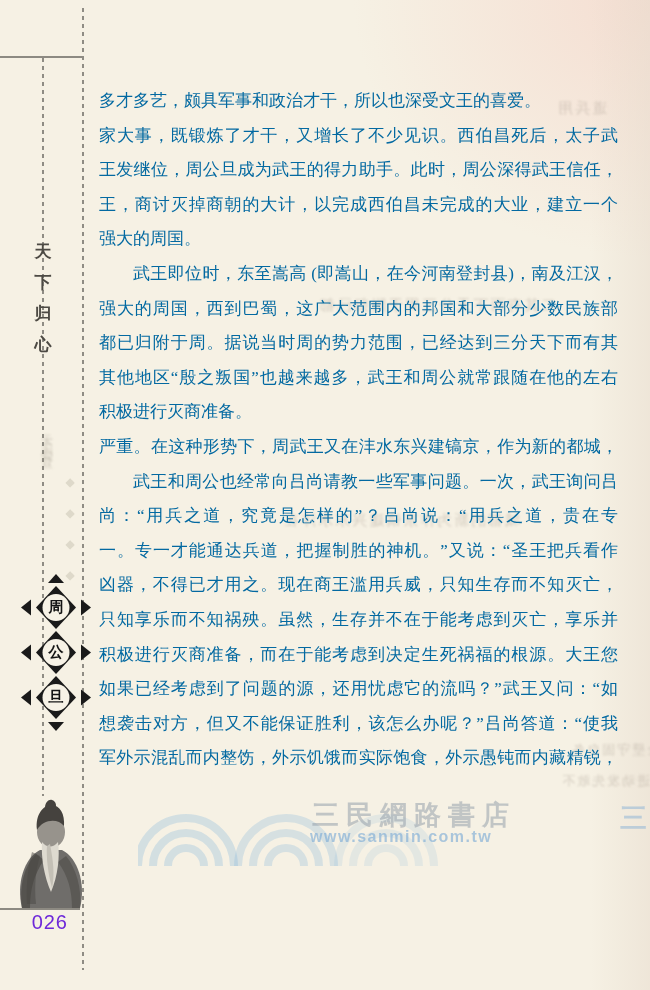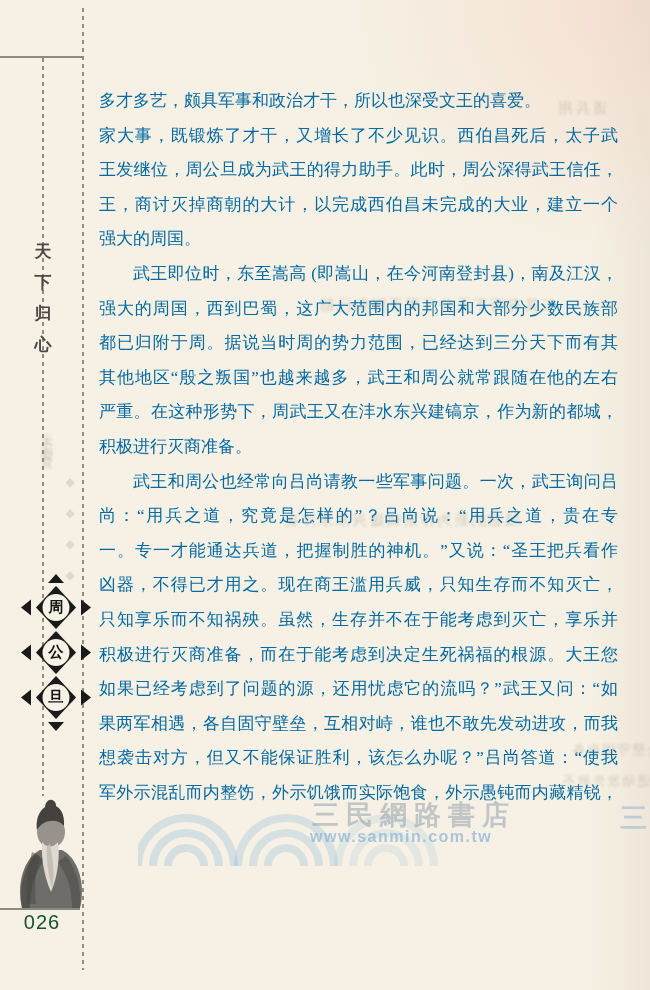--- a/index.html
+++ b/index.html
@@ -35,23 +35,23 @@
     border-left:8px solid transparent;border-right:8px solid transparent;
     border-bottom:9px solid #1a1a1a;}
   .tri-down{position:absolute;left:32px;width:0;height:0;
     border-left:8px solid transparent;border-right:8px solid transparent;
     border-top:9px solid #1a1a1a;}
 
   
   .sage{position:absolute;left:12px;top:792px;}
 
   
-  .pagenum{position:absolute;left:16px;top:911px;width:52px;text-align:center;
+  .pagenum{position:absolute;left:16px;top:911px;width:52px;text-align:right;
     font-family:"Liberation Sans","DejaVu Sans",sans-serif;
-    font-size:20px;letter-spacing:1px;color:#14532d;}
+    font-size:20px;letter-spacing:1px;color:#6d28d9;}
 
   
   .body-text{position:absolute;left:99px;top:84px;width:519px;z-index:3;}
   .line{height:34.6px;line-height:34.6px;font-size:17px;color:#0369a1;
     word-break:break-all;white-space:nowrap;}
   .jl{text-align:justify;text-align-last:justify;white-space:normal;
     overflow:hidden;height:34.6px;}
   .pe{text-align:left;}
   .ind{text-indent:34px;}
 
@@ -155,30 +155,29 @@
   <div class="body-text">
     <div class="line pe">多才多艺，颇具军事和政治才干，所以也深受文王的喜爱。</div>
     <div class="line jl">家大事，既锻炼了才干，又增长了不少见识。西伯昌死后，太子武</div>
     <div class="line jl">王发继位，周公旦成为武王的得力助手。此时，周公深得武王信任，</div>
     <div class="line jl">王，商讨灭掉商朝的大计，以完成西伯昌未完成的大业，建立一个</div>
     <div class="line pe">强大的周国。</div>
     <div class="line jl ind">武王即位时，东至嵩高 (即嵩山，在今河南登封县)，南及江汉，</div>
     <div class="line jl">强大的周国，西到巴蜀，这广大范围内的邦国和大部分少数民族部落，</div>
     <div class="line jl">都已归附于周。据说当时周的势力范围，已经达到三分天下而有其二。</div>
     <div class="line jl">其他地区“殷之叛国”也越来越多，武王和周公就常跟随在他的左右</div>
+    <div class="line pe">积极进行灭商准备。</div>
     <div class="line jl">严重。在这种形势下，周武王又在沣水东兴建镐京，作为新的都城，</div>
-    <div class="line pe">积极进行灭商准备。</div>
     <div class="line jl ind">武王和周公也经常向吕尚请教一些军事问题。一次，武王询问吕</div>
     <div class="line jl">尚：“用兵之道，究竟是怎样的”？吕尚说：“用兵之道，贵在专</div>
     <div class="line jl">一。专一才能通达兵道，把握制胜的神机。”又说：“圣王把兵看作</div>
     <div class="line jl">凶器，不得已才用之。现在商王滥用兵威，只知生存而不知灭亡，</div>
     <div class="line jl">只知享乐而不知祸殃。虽然，生存并不在于能考虑到灭亡，享乐并</div>
     <div class="line jl">积极进行灭商准备，而在于能考虑到决定生死祸福的根源。大王您</div>
     <div class="line jl">如果已经考虑到了问题的源，还用忧虑它的流吗？”武王又问：“如</div>
-    <div class="line jl">果两军相遇，各自固守壁垒，互相对峙，谁也不敢先发动进攻，而我</div>
     <div class="line jl">想袭击对方，但又不能保证胜利，该怎么办呢？”吕尚答道：“使我</div>
     <div class="line jl">军外示混乱而内整饬，外示饥饿而实际饱食，外示愚钝而内藏精锐，</div>
   </div>
 
   <div class="wm-layer">
     <svg class="wm-arcs" width="310" height="74" viewBox="0 0 310 74">
       <g fill="none" stroke="#85b7dc" stroke-width="8" opacity="0.30">
         <path d="M0,70 A48,48 0 0 1 96,70"></path>
         <path d="M15,70 A33,33 0 0 1 81,70"></path>
         <path d="M30,70 A18,18 0 0 1 66,70"></path>

